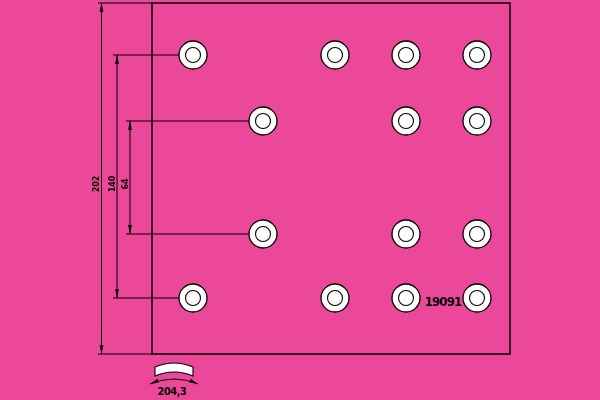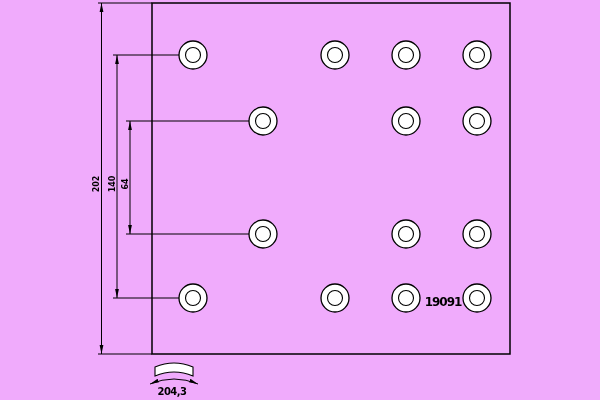--- a/index.html
+++ b/index.html
@@ -1,17 +1,17 @@
 <!DOCTYPE html>
 <html><head>
 <meta charset="utf-8">
 <style>
   html,body{margin:0;padding:0;background:#ffffff;}
   body{width:600px;height:400px;overflow:hidden;font-family:"DejaVu Sans",sans-serif;}
-  .page{width:600px;height:400px;background:#f0abfc;position:relative;}
+  .page{width:600px;height:400px;background:#ec4899;position:relative;}
   svg{display:block;}
   .plate{fill:none;stroke:#000000;stroke-width:1.5;}
   .dim{stroke:#000000;stroke-width:1;fill:none;}
   .edge-ext{stroke:#000000;stroke-width:1.2;}
   .hole{fill:#ffffff;stroke:#000000;stroke-width:1.3;}
   .hole-inner{fill:#ffffff;stroke:#000000;stroke-width:1.1;}
   .band{fill:#ffffff;stroke:#000000;stroke-width:1.1;}
   text{fill:#000000;}
   .dim-label{font-size:8px;font-weight:bold;}
   .part-label{font-size:12px;font-weight:bold;letter-spacing:-1px;}

